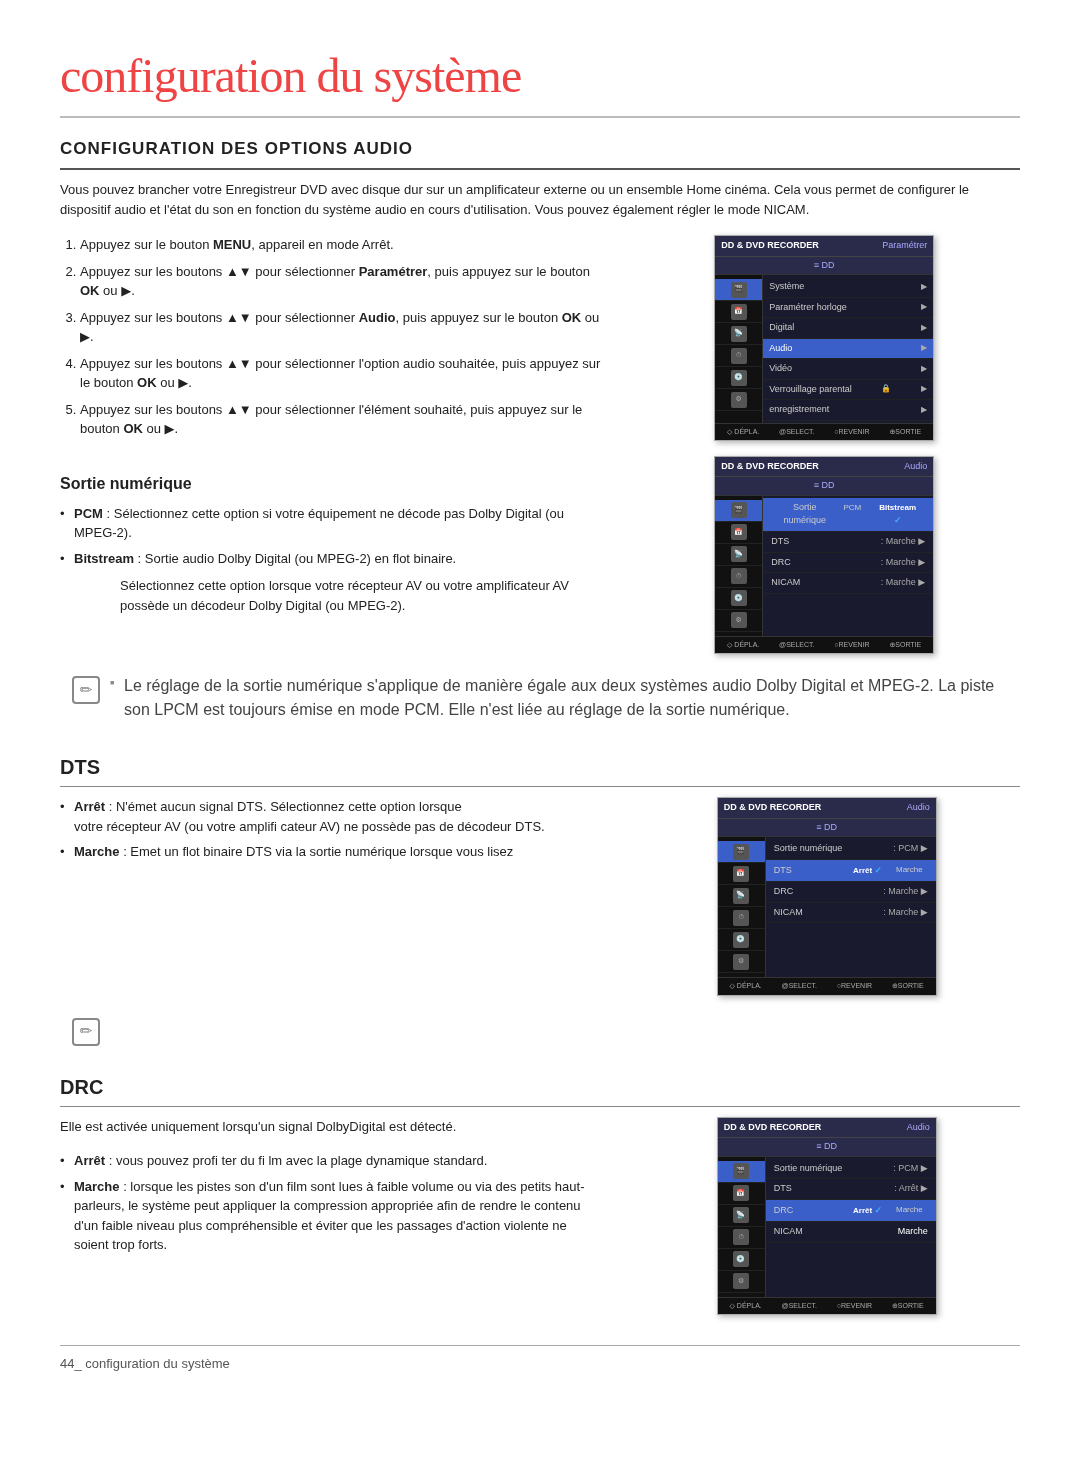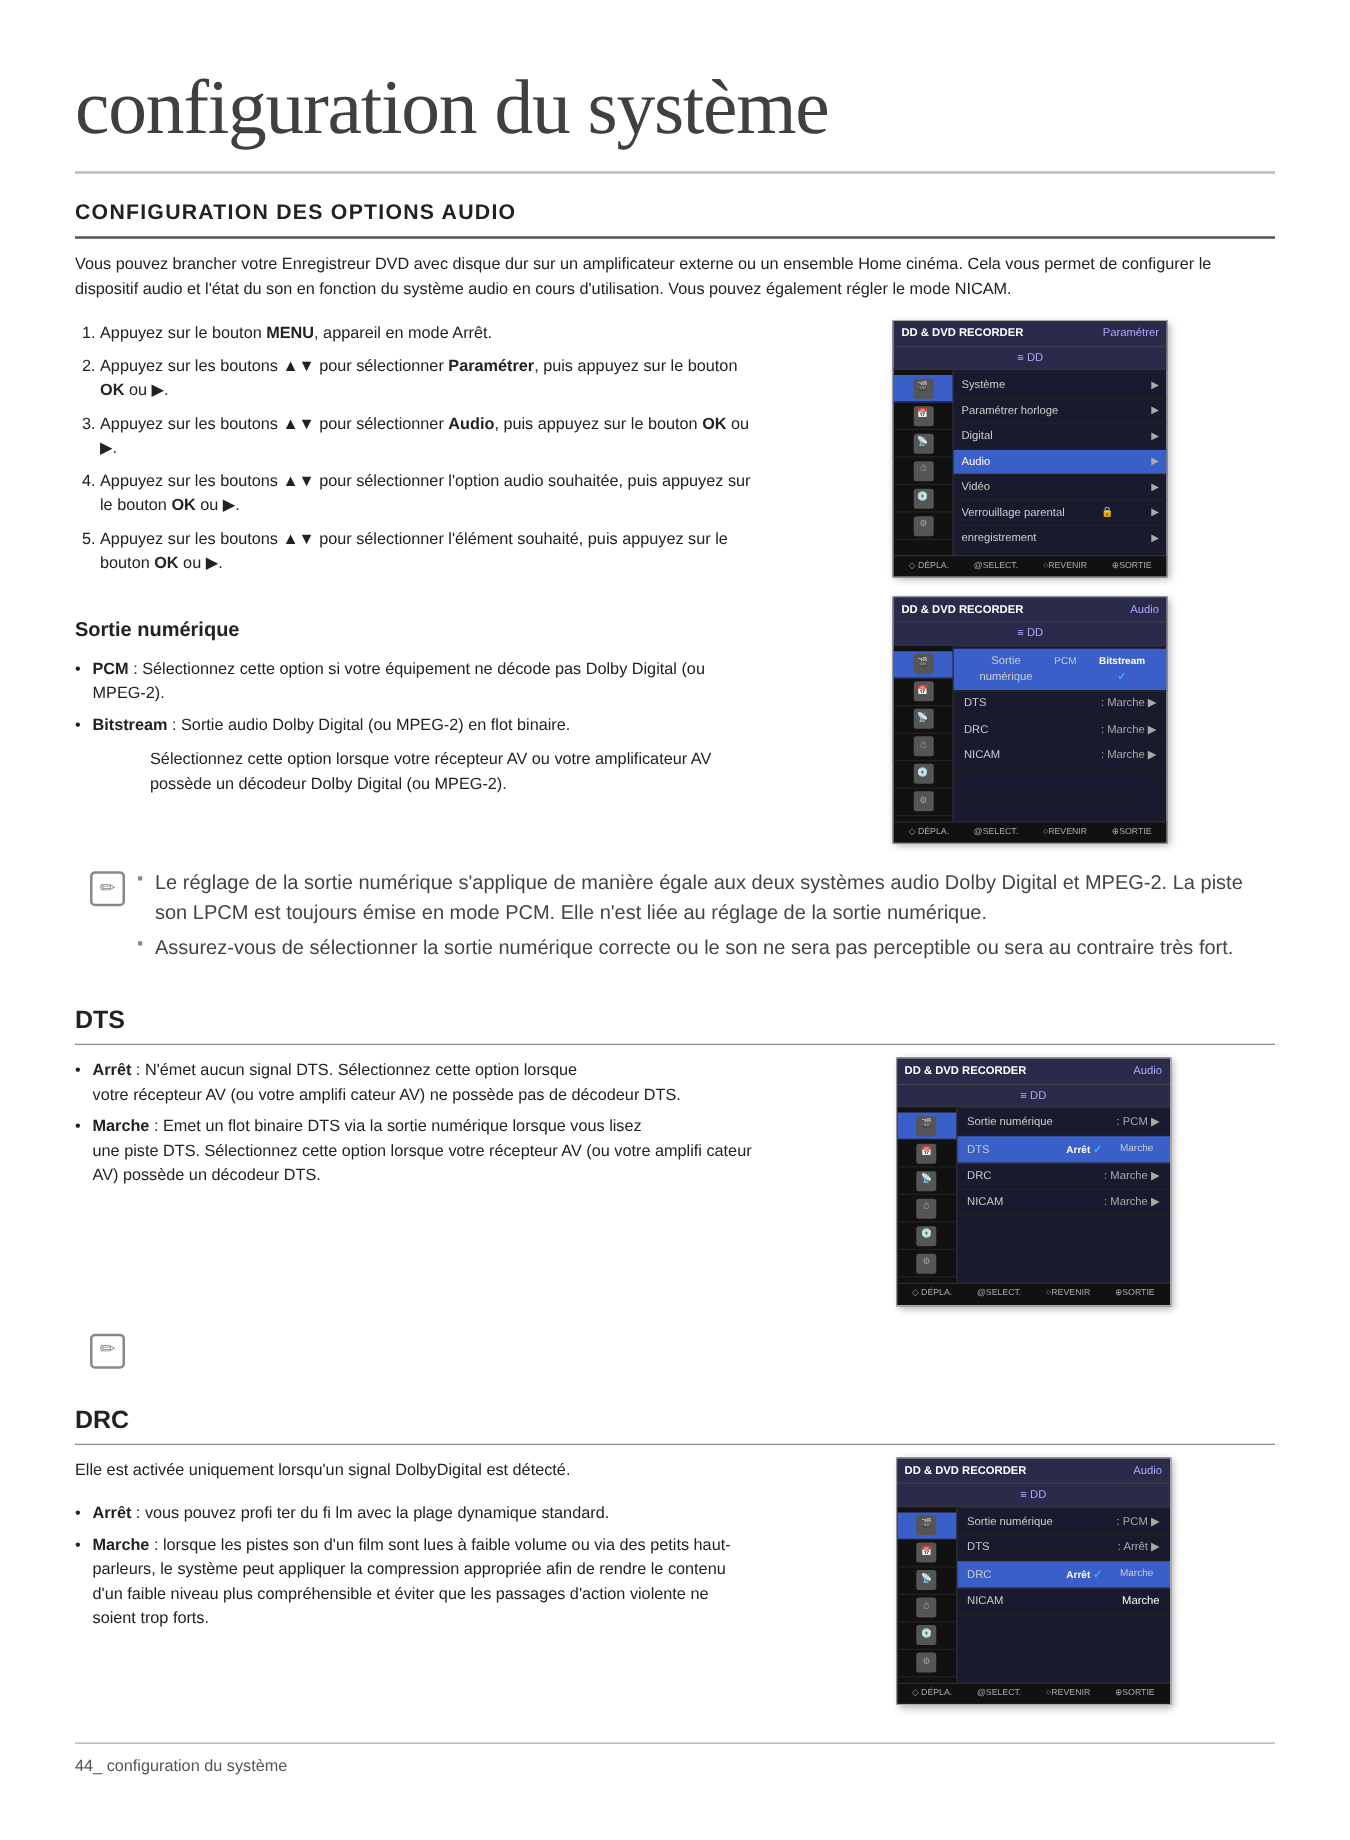--- a/index.html
+++ b/index.html
@@ -8,23 +8,23 @@
       background: #fff;
       color: #222;
       width: 1080px;
       min-height: 1472px;
       padding: 40px 60px;
       font-size: 14px;
       line-height: 1.5;
     }
 
     .page-title {
-      font-size: 62px;
+      font-size: 48px;
       font-weight: 300;
-      color: #404040;
+      color: #ef4444;
       font-family: 'Times New Roman', serif;
       letter-spacing: -1px;
       margin-bottom: 8px;
       border-bottom: 2px solid #bbb;
       padding-bottom: 4px;
     }
 
     .section-title {
       font-size: 17px;
       font-weight: bold;
@@ -486,35 +486,33 @@
       </div>
     </div>
   </div>
 </div>
 
 <div class="note-box">
   <div class="note-icon">✏</div>
   <div class="note-content">
     <ul>
       <li>Le réglage de la sortie numérique s'applique de manière égale aux deux systèmes audio Dolby Digital et MPEG-2. La piste son LPCM est toujours émise en mode PCM. Elle n'est liée au réglage de la sortie numérique.</li>
-      <li>Assurez-vous de sélectionner la sortie numérique correcte ou le son ne sera pas perceptible ou sera au contraire très fort.</li>
     </ul>
   </div>
 </div>
 
 <div class="dts-section">
   <h3 class="dts-title">DTS</h3>
   <div class="dts-two-col">
     <div class="left-col">
       <ul class="bullet-list">
         <li><strong>Arrêt</strong> : N'émet aucun signal DTS. Sélectionnez cette option lorsque
           <div class="indented-text" style="padding-left:0;margin-left:0;">votre récepteur AV (ou votre amplifi cateur AV) ne possède pas de décodeur DTS.</div>
         </li>
         <li><strong>Marche</strong> : Emet un flot binaire DTS via la sortie numérique lorsque vous lisez
-          <div class="indented-text" style="padding-left:0;margin-left:0;">une piste DTS. Sélectionnez cette option lorsque votre récepteur AV (ou votre amplifi cateur AV) possède un décodeur DTS.</div>
         </li>
       </ul>
     </div>
     <div class="right-col">
       <div class="audio-screen">
         <div class="screen-header">
           <span class="title-left">DD &amp; DVD RECORDER</span>
           <span class="title-right">Audio</span>
         </div>
         <div style="background:#2a2a4a;padding:2px 6px;font-size:9px;color:#aaf;border-bottom:1px solid #333;">≡ DD</div>

